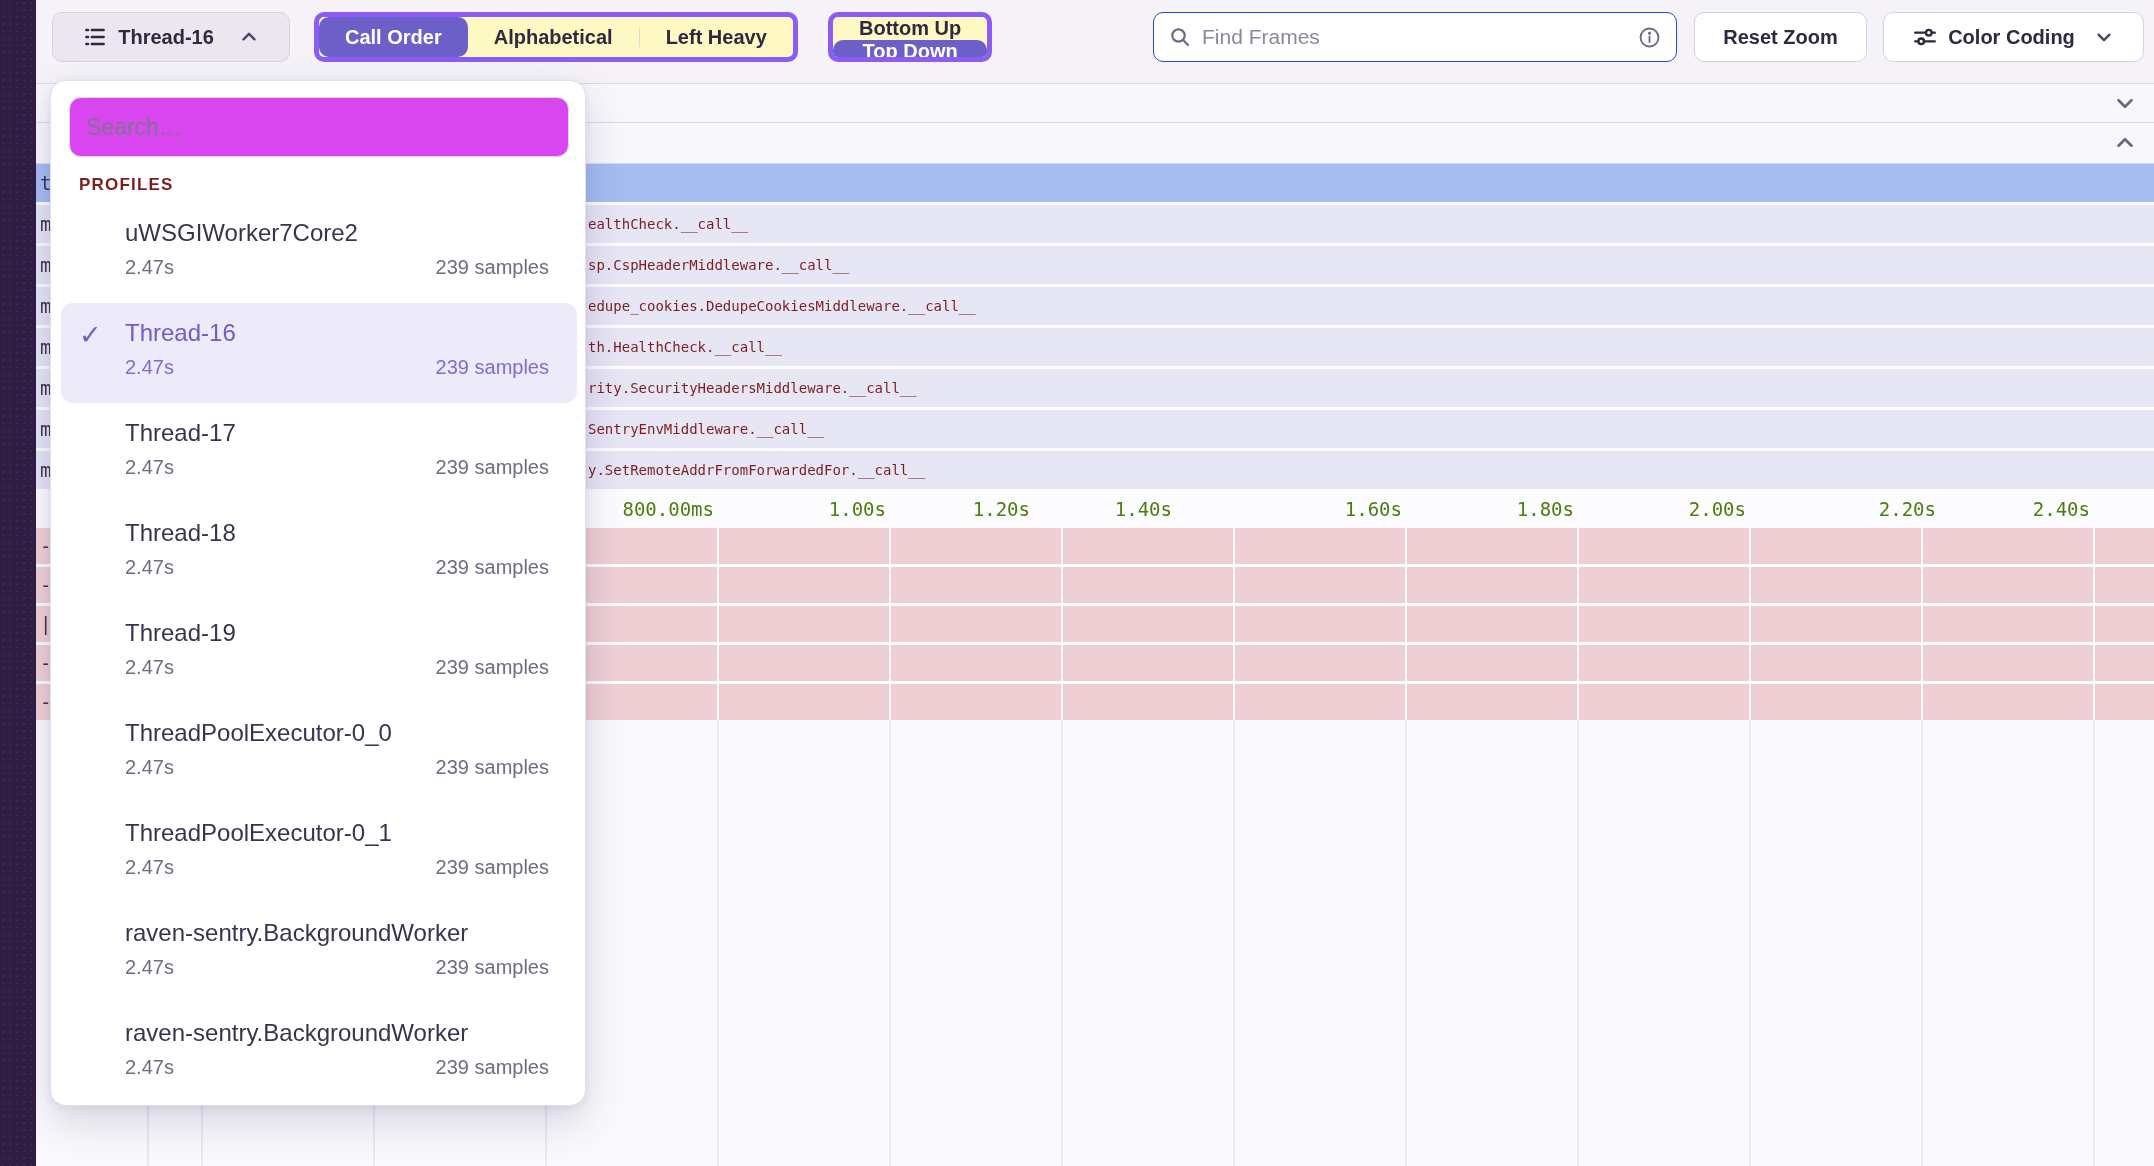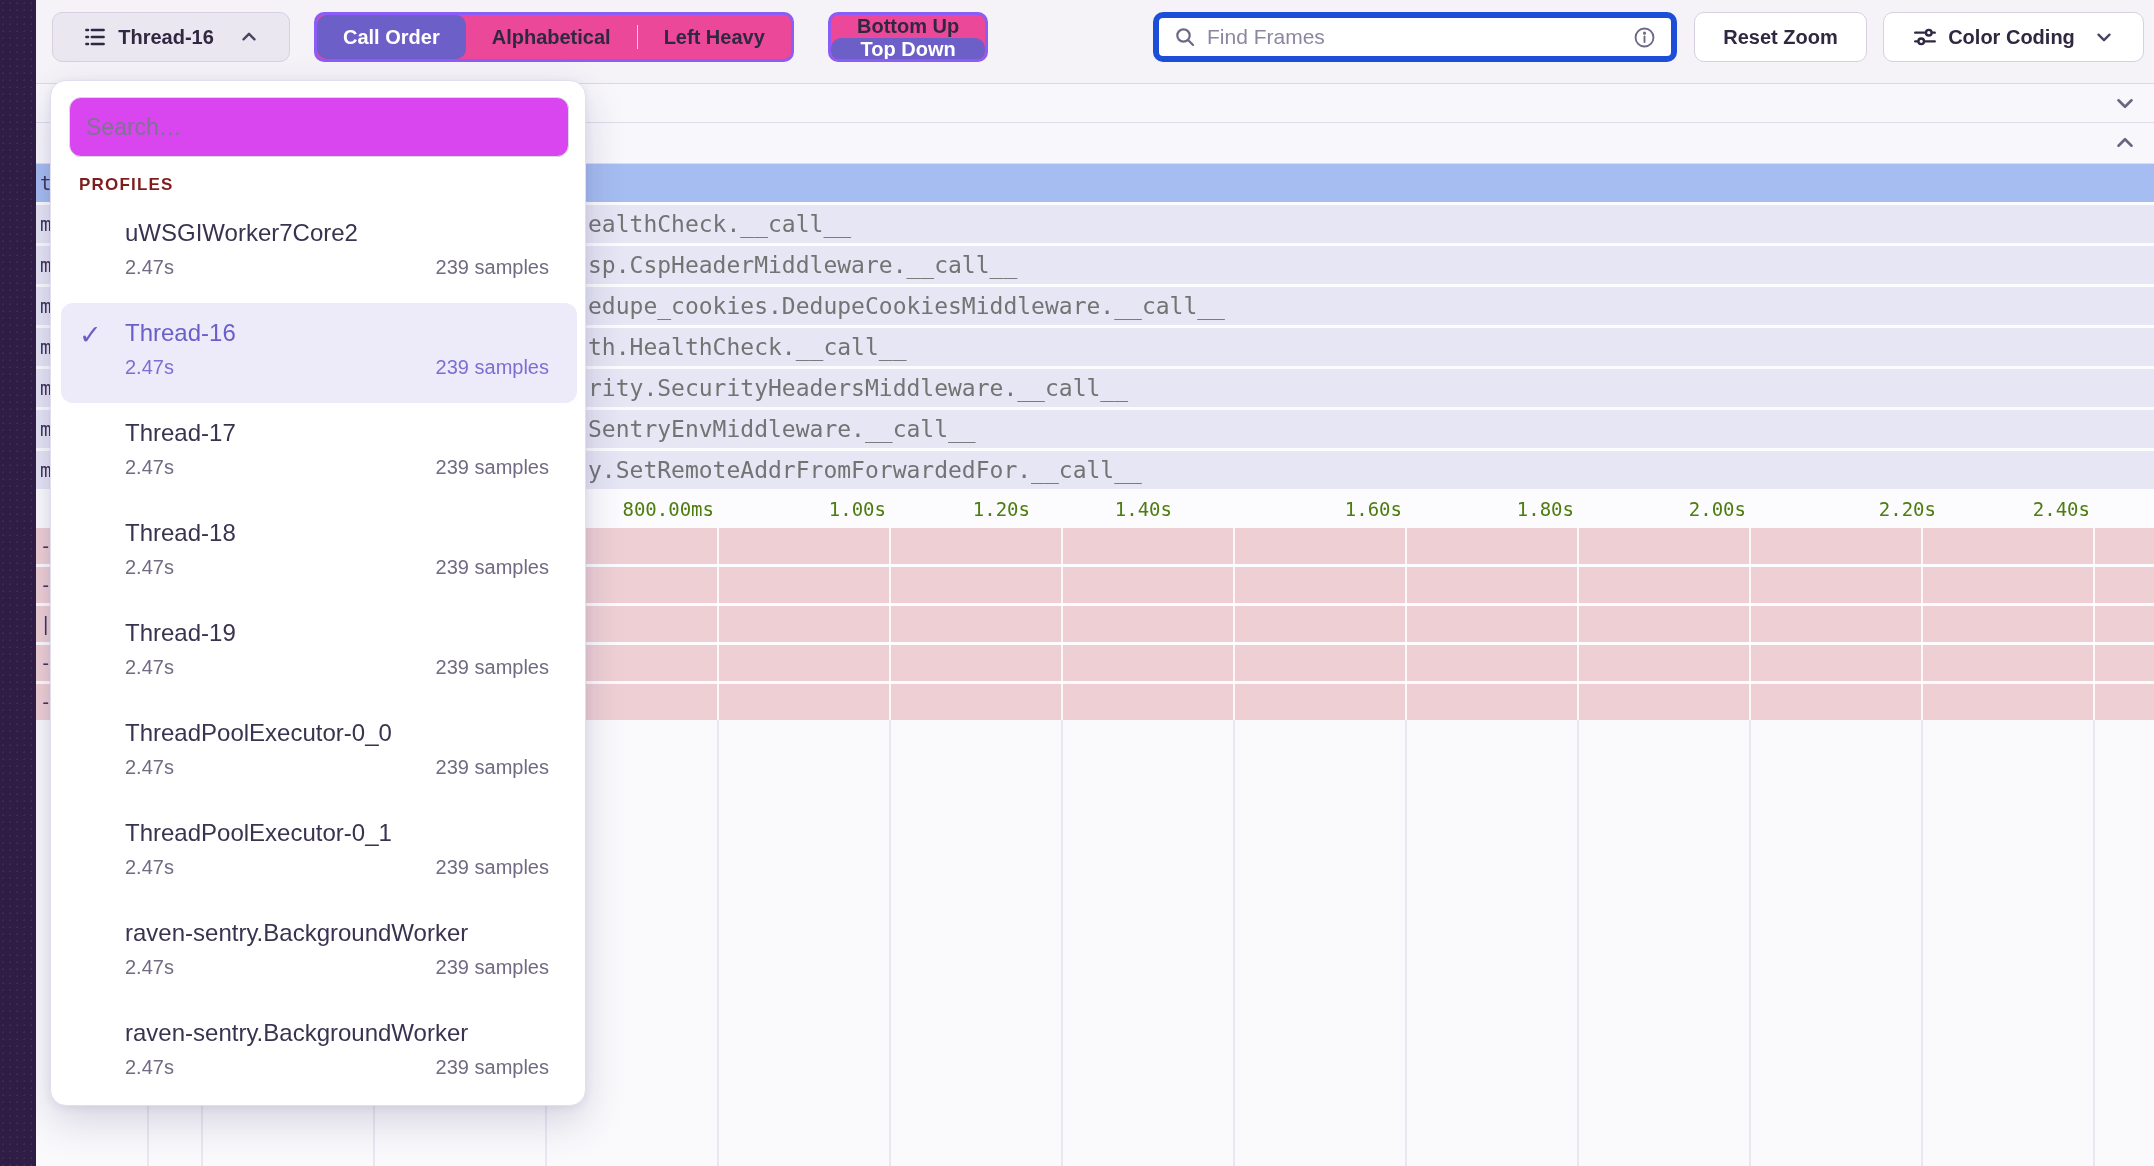--- a/index.html
+++ b/index.html
@@ -26,34 +26,34 @@
   .btn {
     position:absolute; top:12px; height:50px;
     display:flex; align-items:center; justify-content:center; gap:10px;
     background:#ffffff; border:1px solid #d6d0e0; border-radius:10px;
     font-size:20px; font-weight:700; color:#2f2840; cursor:pointer;
     padding:0 20px;
   }
   #thread-button { left:52px; width:238px; background:#eae7f1; }
   .segmented {
     position:absolute; top:12px; height:50px; display:flex; align-items:stretch;
-    background:#ec4899; border:3px solid #8b5cf6; border-radius:10px; overflow:hidden;
+    background:#fef9c3; border:5px solid #8b5cf6; border-radius:10px; overflow:hidden;
   }
   #sort-segments { left:314px; }
   #direction-segments { left:828px;flex-direction:column; }
   .segment {
     display:flex; align-items:center; justify-content:center;
     padding:0 26px; font-size:20px; font-weight:700; color:#2f2840; cursor:pointer;
     position:relative;
   }
   .segment.selected { background:#6C5FC7; color:#ffffff; border-radius:10px; }
   .seg-divider { width:1px; background:#dcd7e4; margin:10px 0; }
   #find-frames-wrap {
     position:absolute; left:1153px; top:12px; width:524px; height:50px;
-    background:#ffffff; border:6px solid #1d4ed8; border-radius:10px;
+    background:#ffffff; border:1px solid #1d4ed8; border-radius:10px;
     display:flex; align-items:center; padding:0 14px; gap:10px;
   }
   #find-frames-input {
     flex:1; border:none; outline:none; font-size:21px; color:#2f2840;
     font-family:"Liberation Sans", sans-serif; background:transparent;
   }
   #find-frames-input::placeholder { color:#8d86a0; }
   #reset-zoom-button { left:1694px; width:173px; }
   #color-coding-button { left:1883px; width:261px; }
   .icon { display:inline-flex; align-items:center; justify-content:center; flex:0 0 auto; }
@@ -73,21 +73,21 @@
   #root-row {
     position:absolute; left:0; top:80px; width:100%; height:38px;
     background:#a5bdf1; overflow:hidden;
   }
   .frame-row {
     position:absolute; left:0; width:100%; height:38px;
     background:#e6e6f5; overflow:hidden;
   }
   .frame-label {
     position:absolute; left:552px; top:50%; transform:translateY(-50%);
-    font-size:23px; color:#737373; white-space:pre;text-align:center;
+    font-size:14px; color:#7f1d1d; white-space:pre;text-align:center;
   }
   .edge-fragment {
     position:absolute; left:4px; top:50%; transform:translateY(-50%);
     width:11px; overflow:hidden; font-size:19px; color:#3e3558; white-space:pre;
   }
   #axis-row {
     position:absolute; left:0; top:405px; width:100%; height:39px;
     background:#fcfcfe;
   }
   .axis-tick-label {

